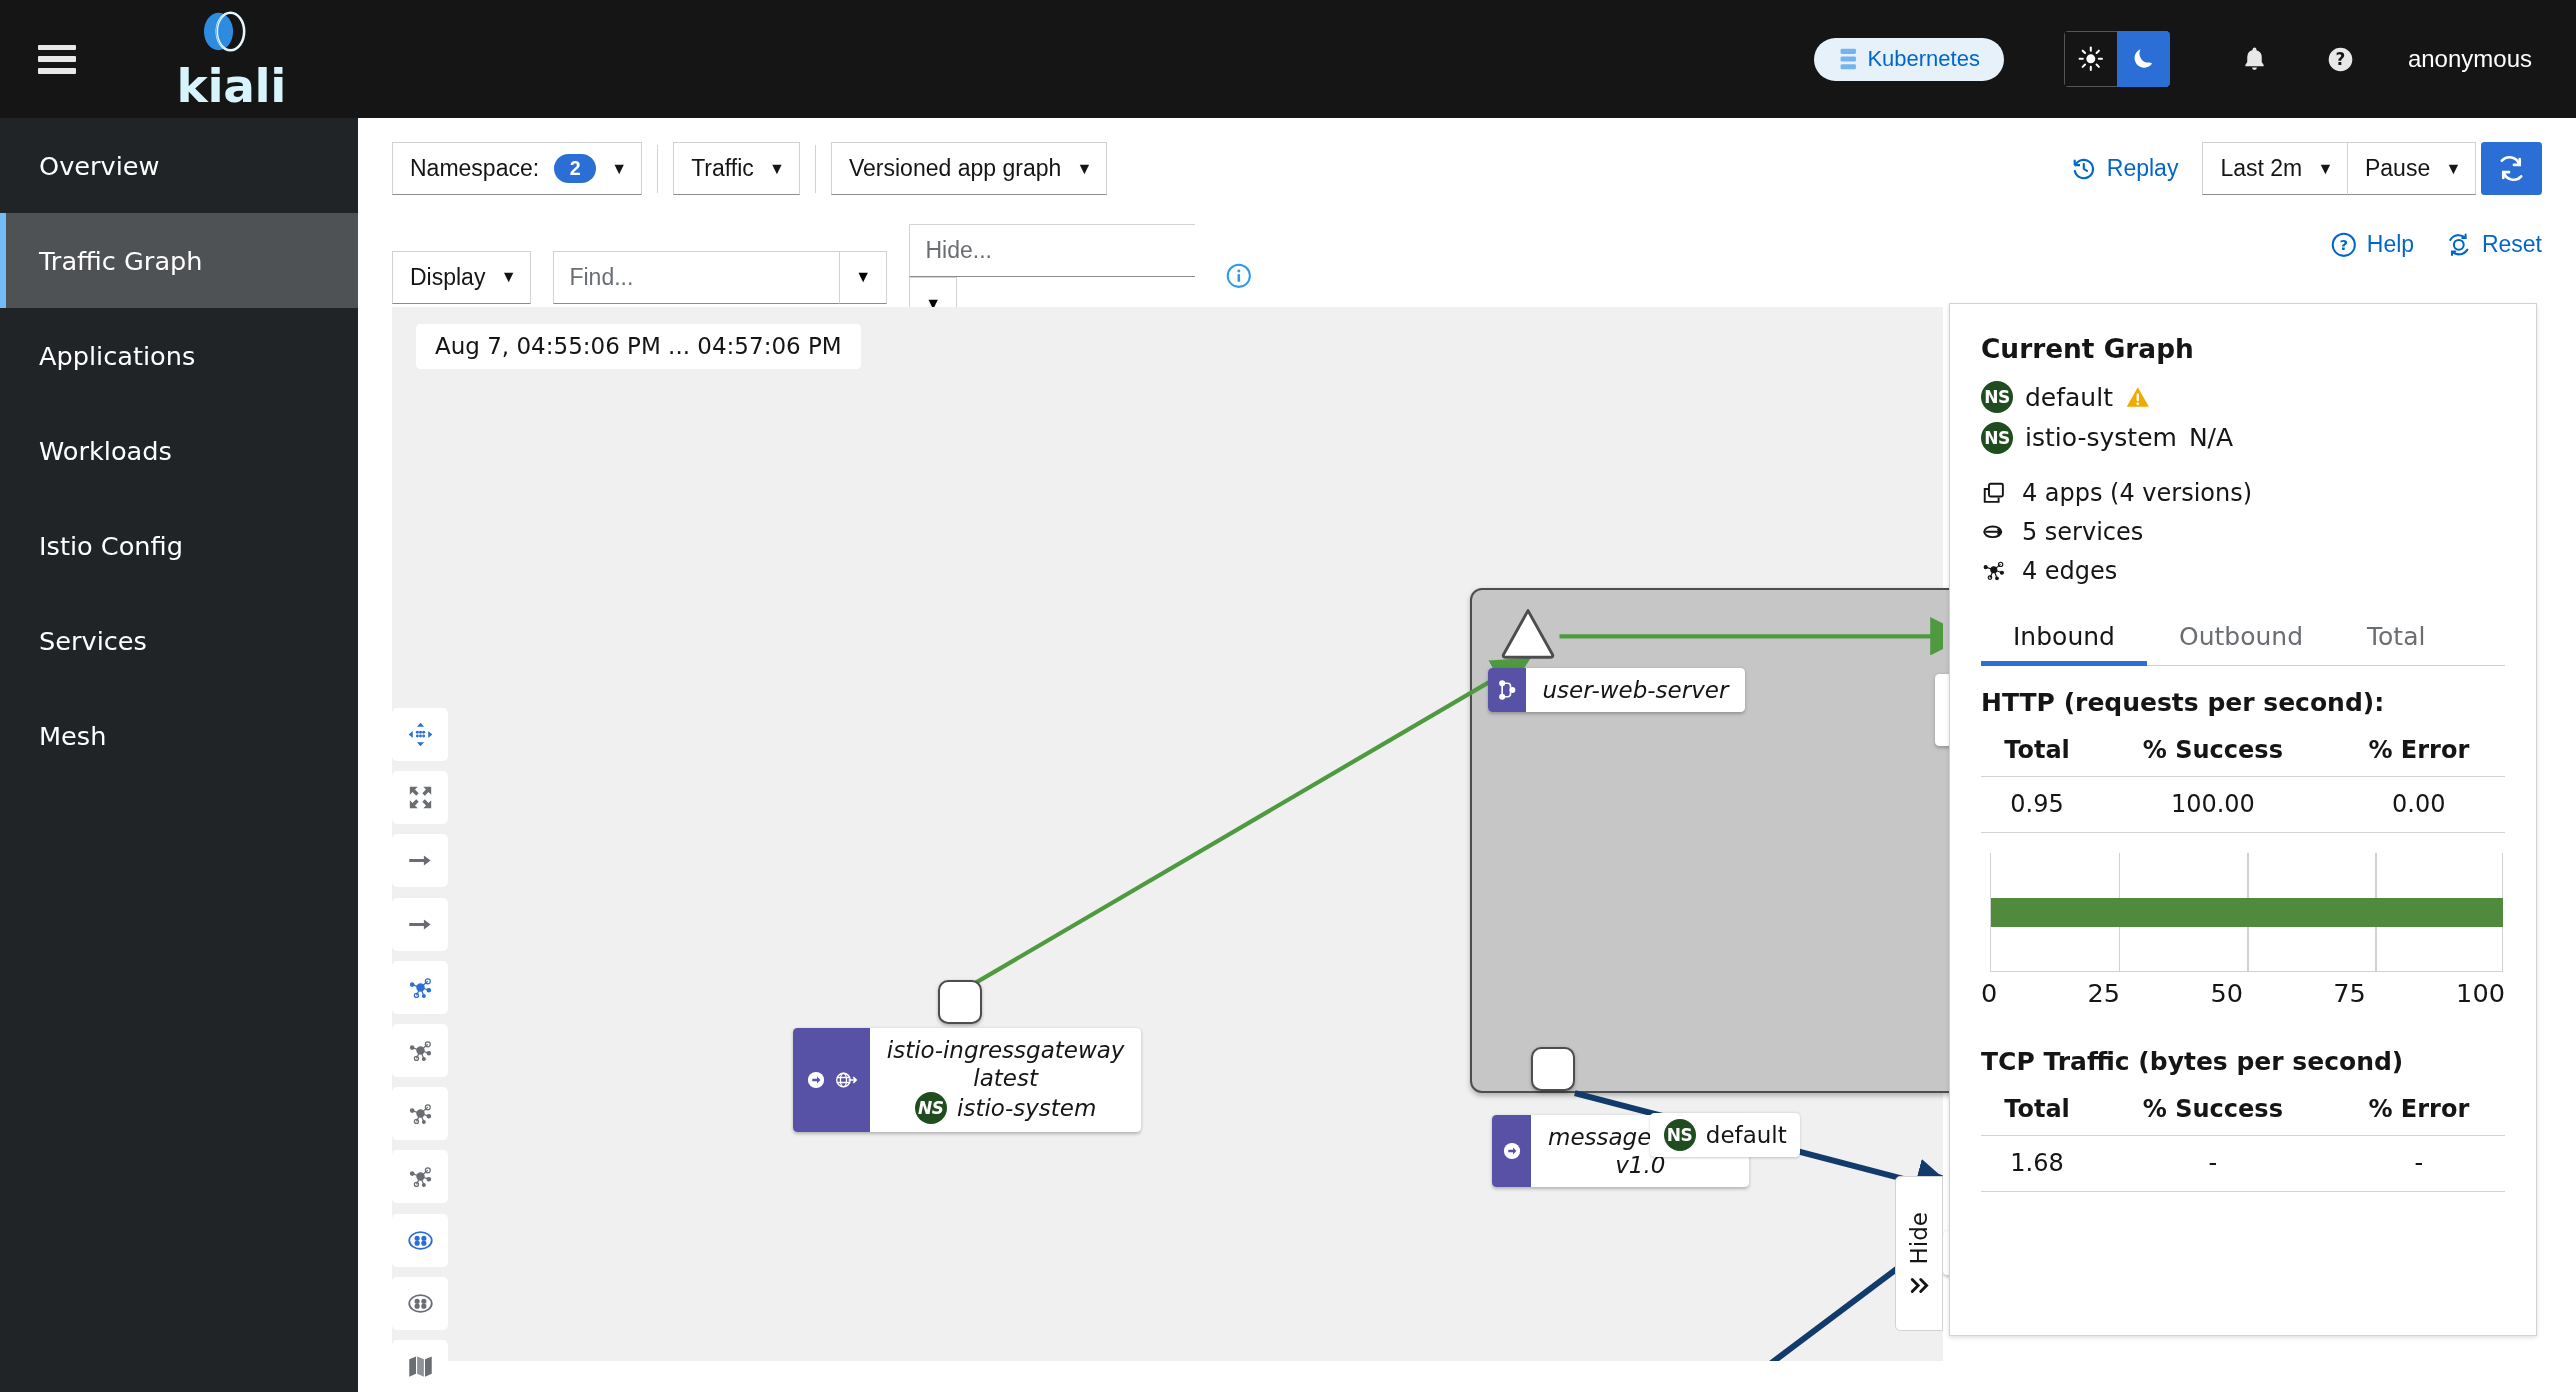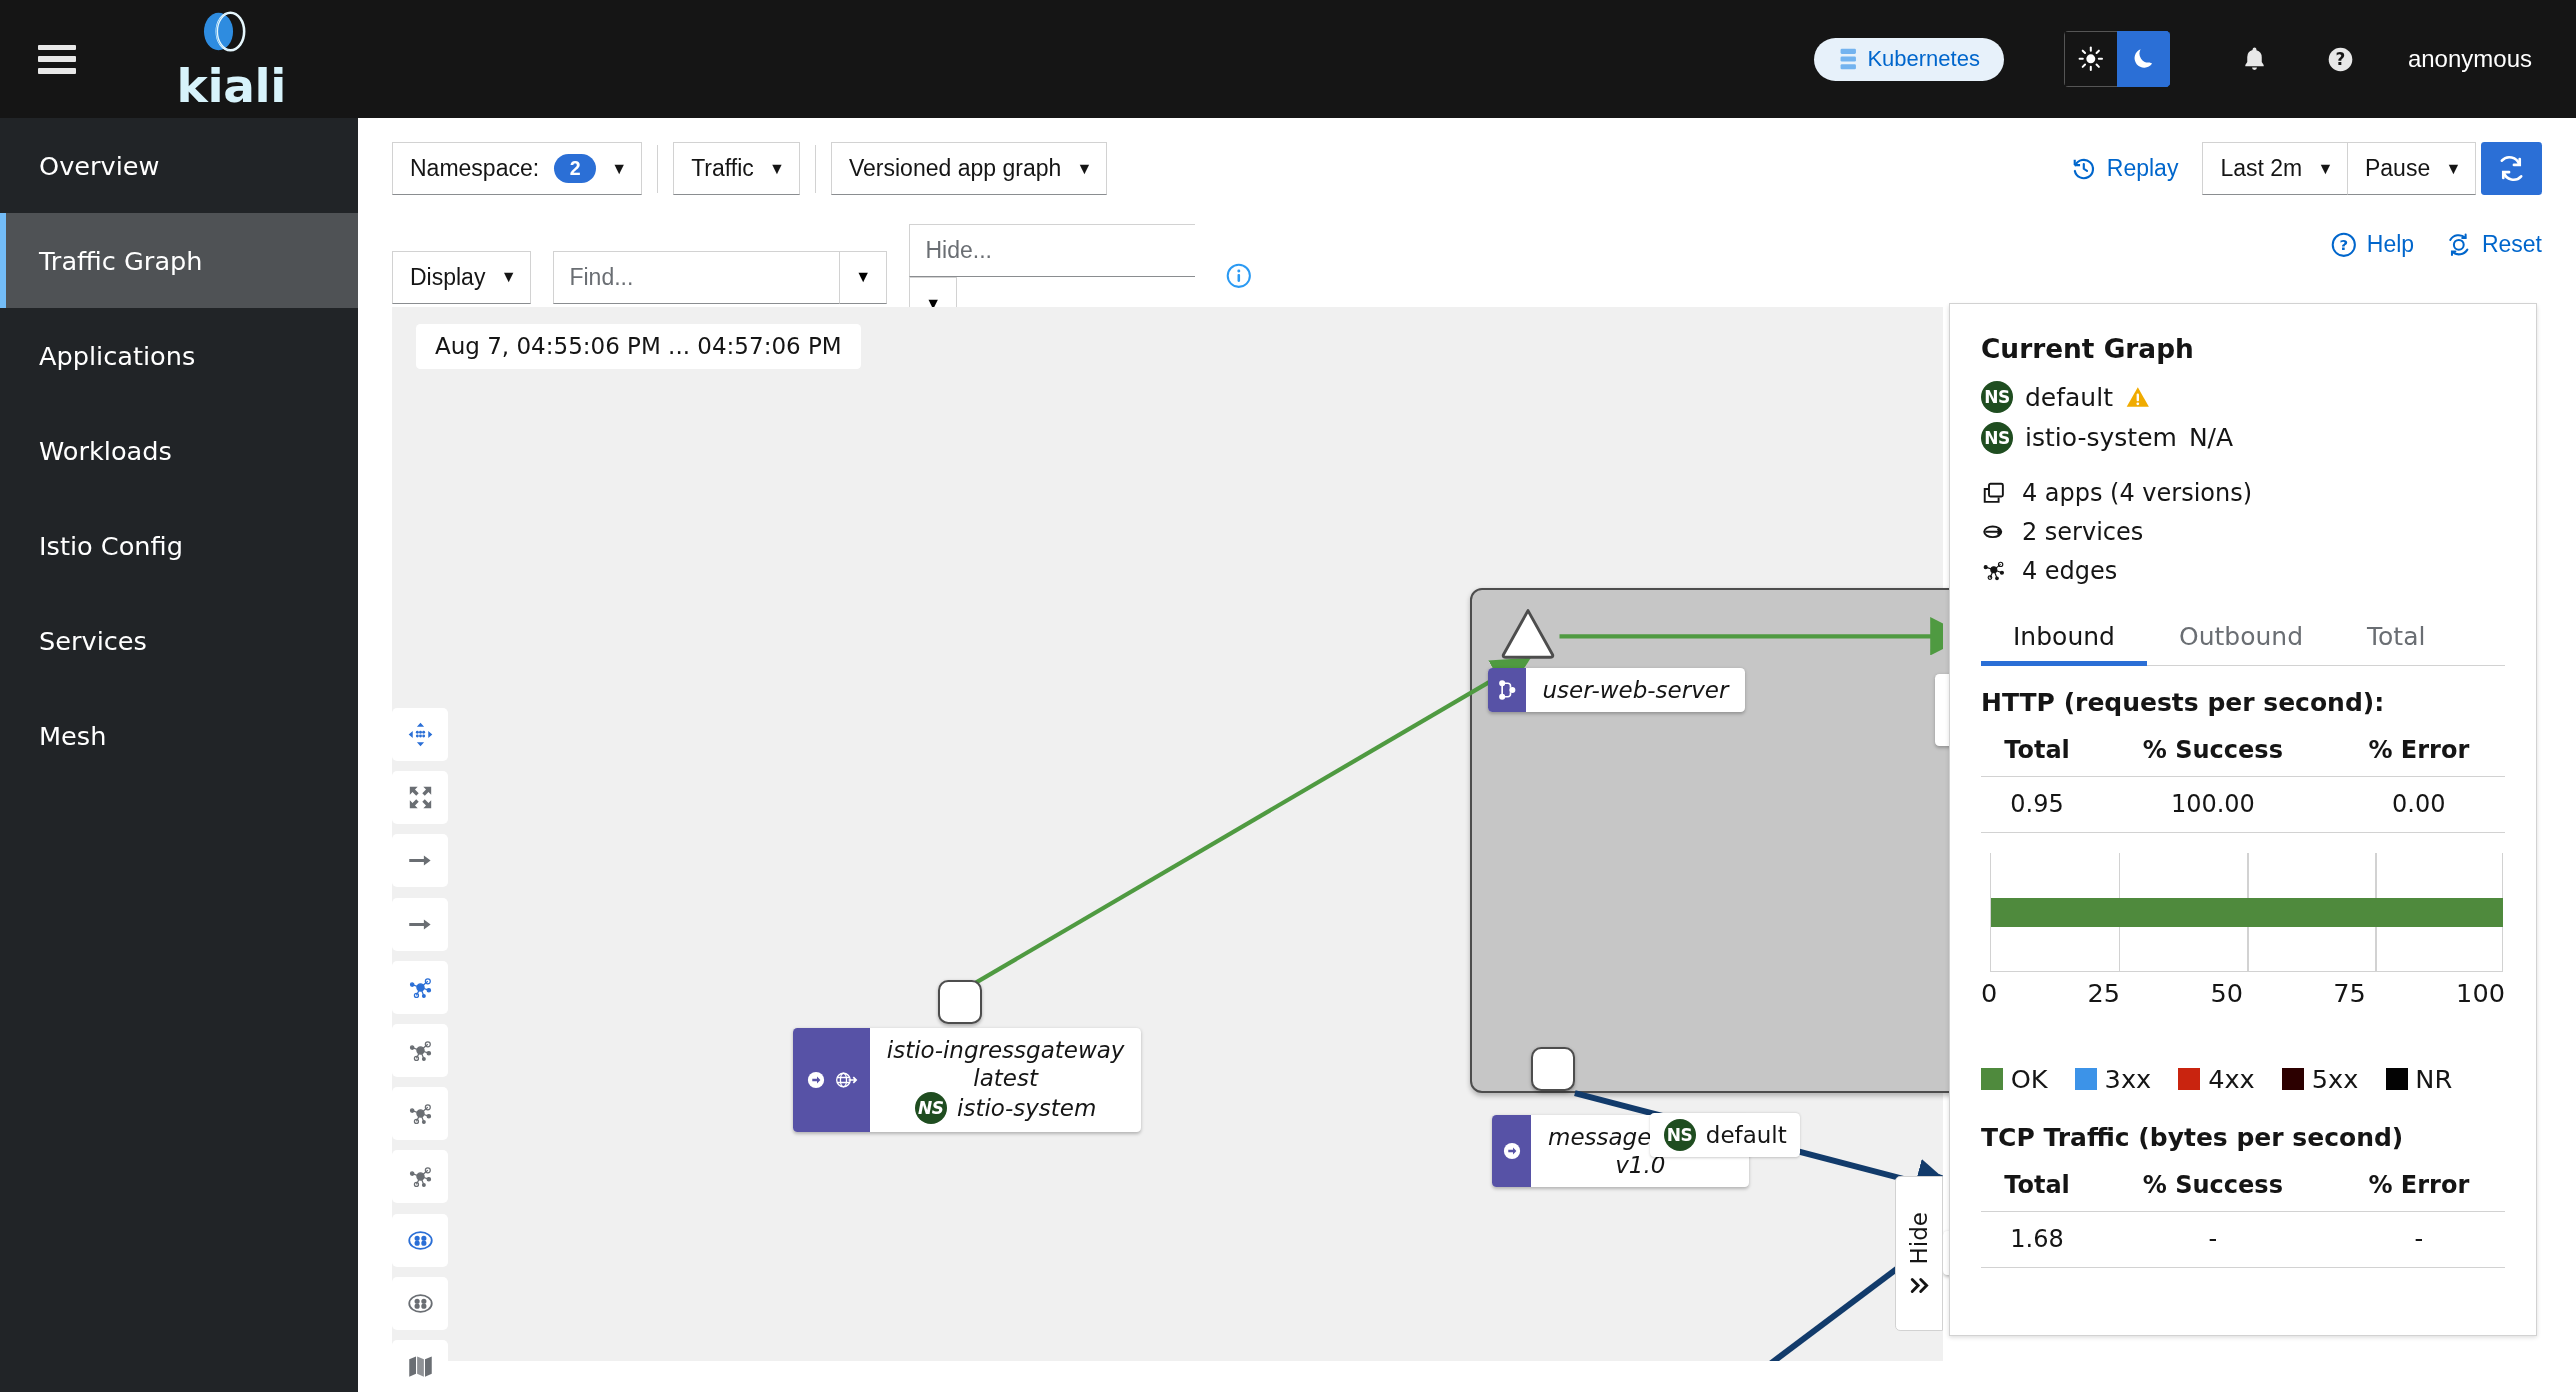--- a/index.html
+++ b/index.html
@@ -677,21 +677,21 @@
           <rect x="7.5" y="3.5" width="13" height="12" rx="1.4"></rect>
           <path d="M16.5 16.5v4h-13v-12h4"></path>
         </svg>
         <span>4 apps (4 versions)</span>
       </div>
       <div class="panel-stat-row">
         <svg width="25.6" height="25.6" viewBox="0 0 24 24" fill="none" stroke="#151515" stroke-width="1.8">
           <ellipse cx="11" cy="12" rx="8" ry="5"></ellipse>
           <path d="M4 12h14M15.5 9.4l3 2.6-3 2.6"></path>
         </svg>
-        <span>2 services</span>
+        <span>5 services</span>
       </div>
       <div class="panel-stat-row">
         <svg width="25.6" height="25.6" viewBox="0 0 24 24" fill="#151515" stroke="#151515" stroke-width="1.1">
           <circle cx="12" cy="11" r="2.8"></circle>
             <circle cx="18.4" cy="6" r="2" fill="none"></circle>
           <circle cx="4.4" cy="8.6" r="1.4"></circle>
             <circle cx="19.6" cy="13.8" r="1.4"></circle>
           <circle cx="8.4" cy="18.4" r="1.7" fill="none"></circle>
             <circle cx="15" cy="19" r="1.2"></circle>
           <path d="M12 11L18.4 6M12 11L4.4 8.6M12 11l7.6 2.8M12 11l-3.6 7.4M12 11l3 8" fill="none"></path>
@@ -741,42 +741,20 @@
       </div>
       <div class="chart-axis">
         <span>0</span>
         <span>25</span>
         <span>50</span>
         <span>75</span>
         <span>100</span>
       </div>
     </div>
 
-    <div class="chart-legend">
-      <span class="legend-item">
-        <i class="legend-swatch" id="sw0" style="background: rgb(79, 138, 61);"></i>
-        <span>OK</span>
-      </span>
-      <span class="legend-item">
-        <i class="legend-swatch" id="sw1" style="background: rgb(60, 147, 232);"></i>
-        <span>3xx</span>
-      </span>
-      <span class="legend-item">
-        <i class="legend-swatch" id="sw2" style="background: rgb(201, 36, 15);"></i>
-        <span>4xx</span>
-      </span>
-      <span class="legend-item">
-        <i class="legend-swatch" id="sw3" style="background: rgb(44, 0, 0);"></i>
-        <span>5xx</span>
-      </span>
-      <span class="legend-item">
-        <i class="legend-swatch" id="sw4" style="background: rgb(3, 3, 3);"></i>
-        <span>NR</span>
-      </span>
-    </div>
 
     <div class="section-head" style="margin-top:29px;">TCP Traffic (bytes per second)</div>
 
     <table class="metrics">
       <thead>
         <tr>
           <th>Total</th>
           <th>% Success</th>
           <th>% Error</th>
         </tr>

